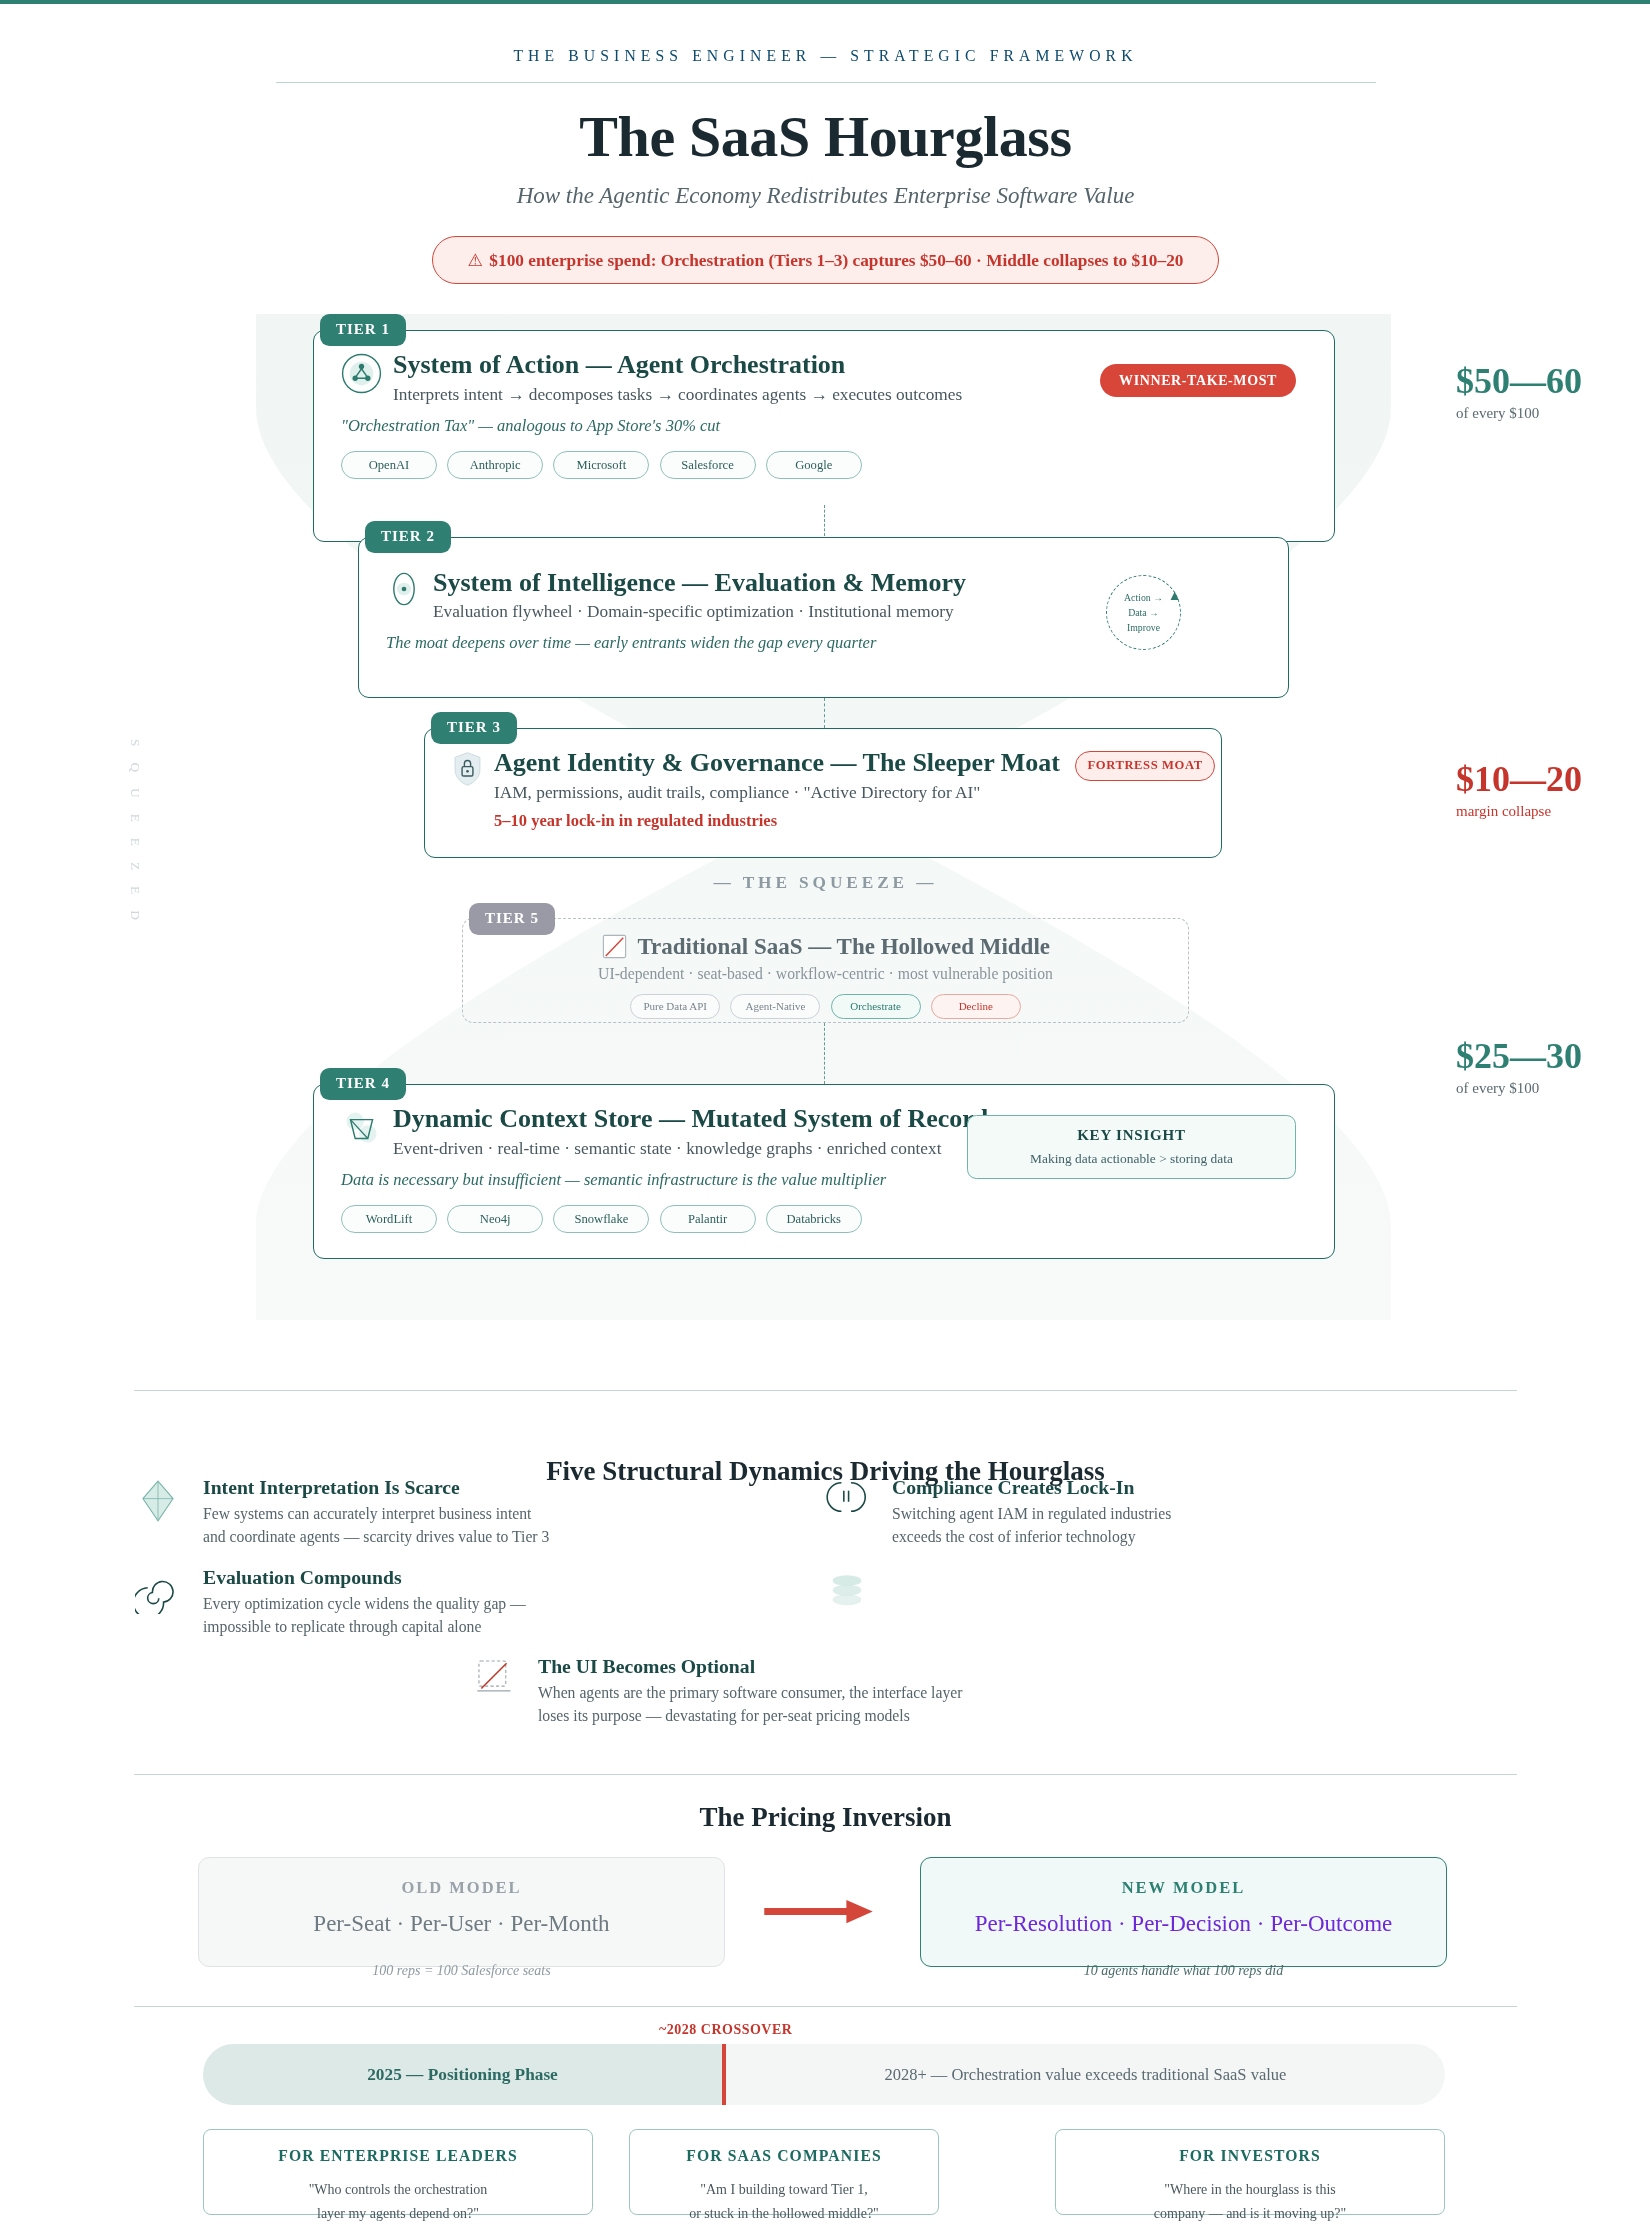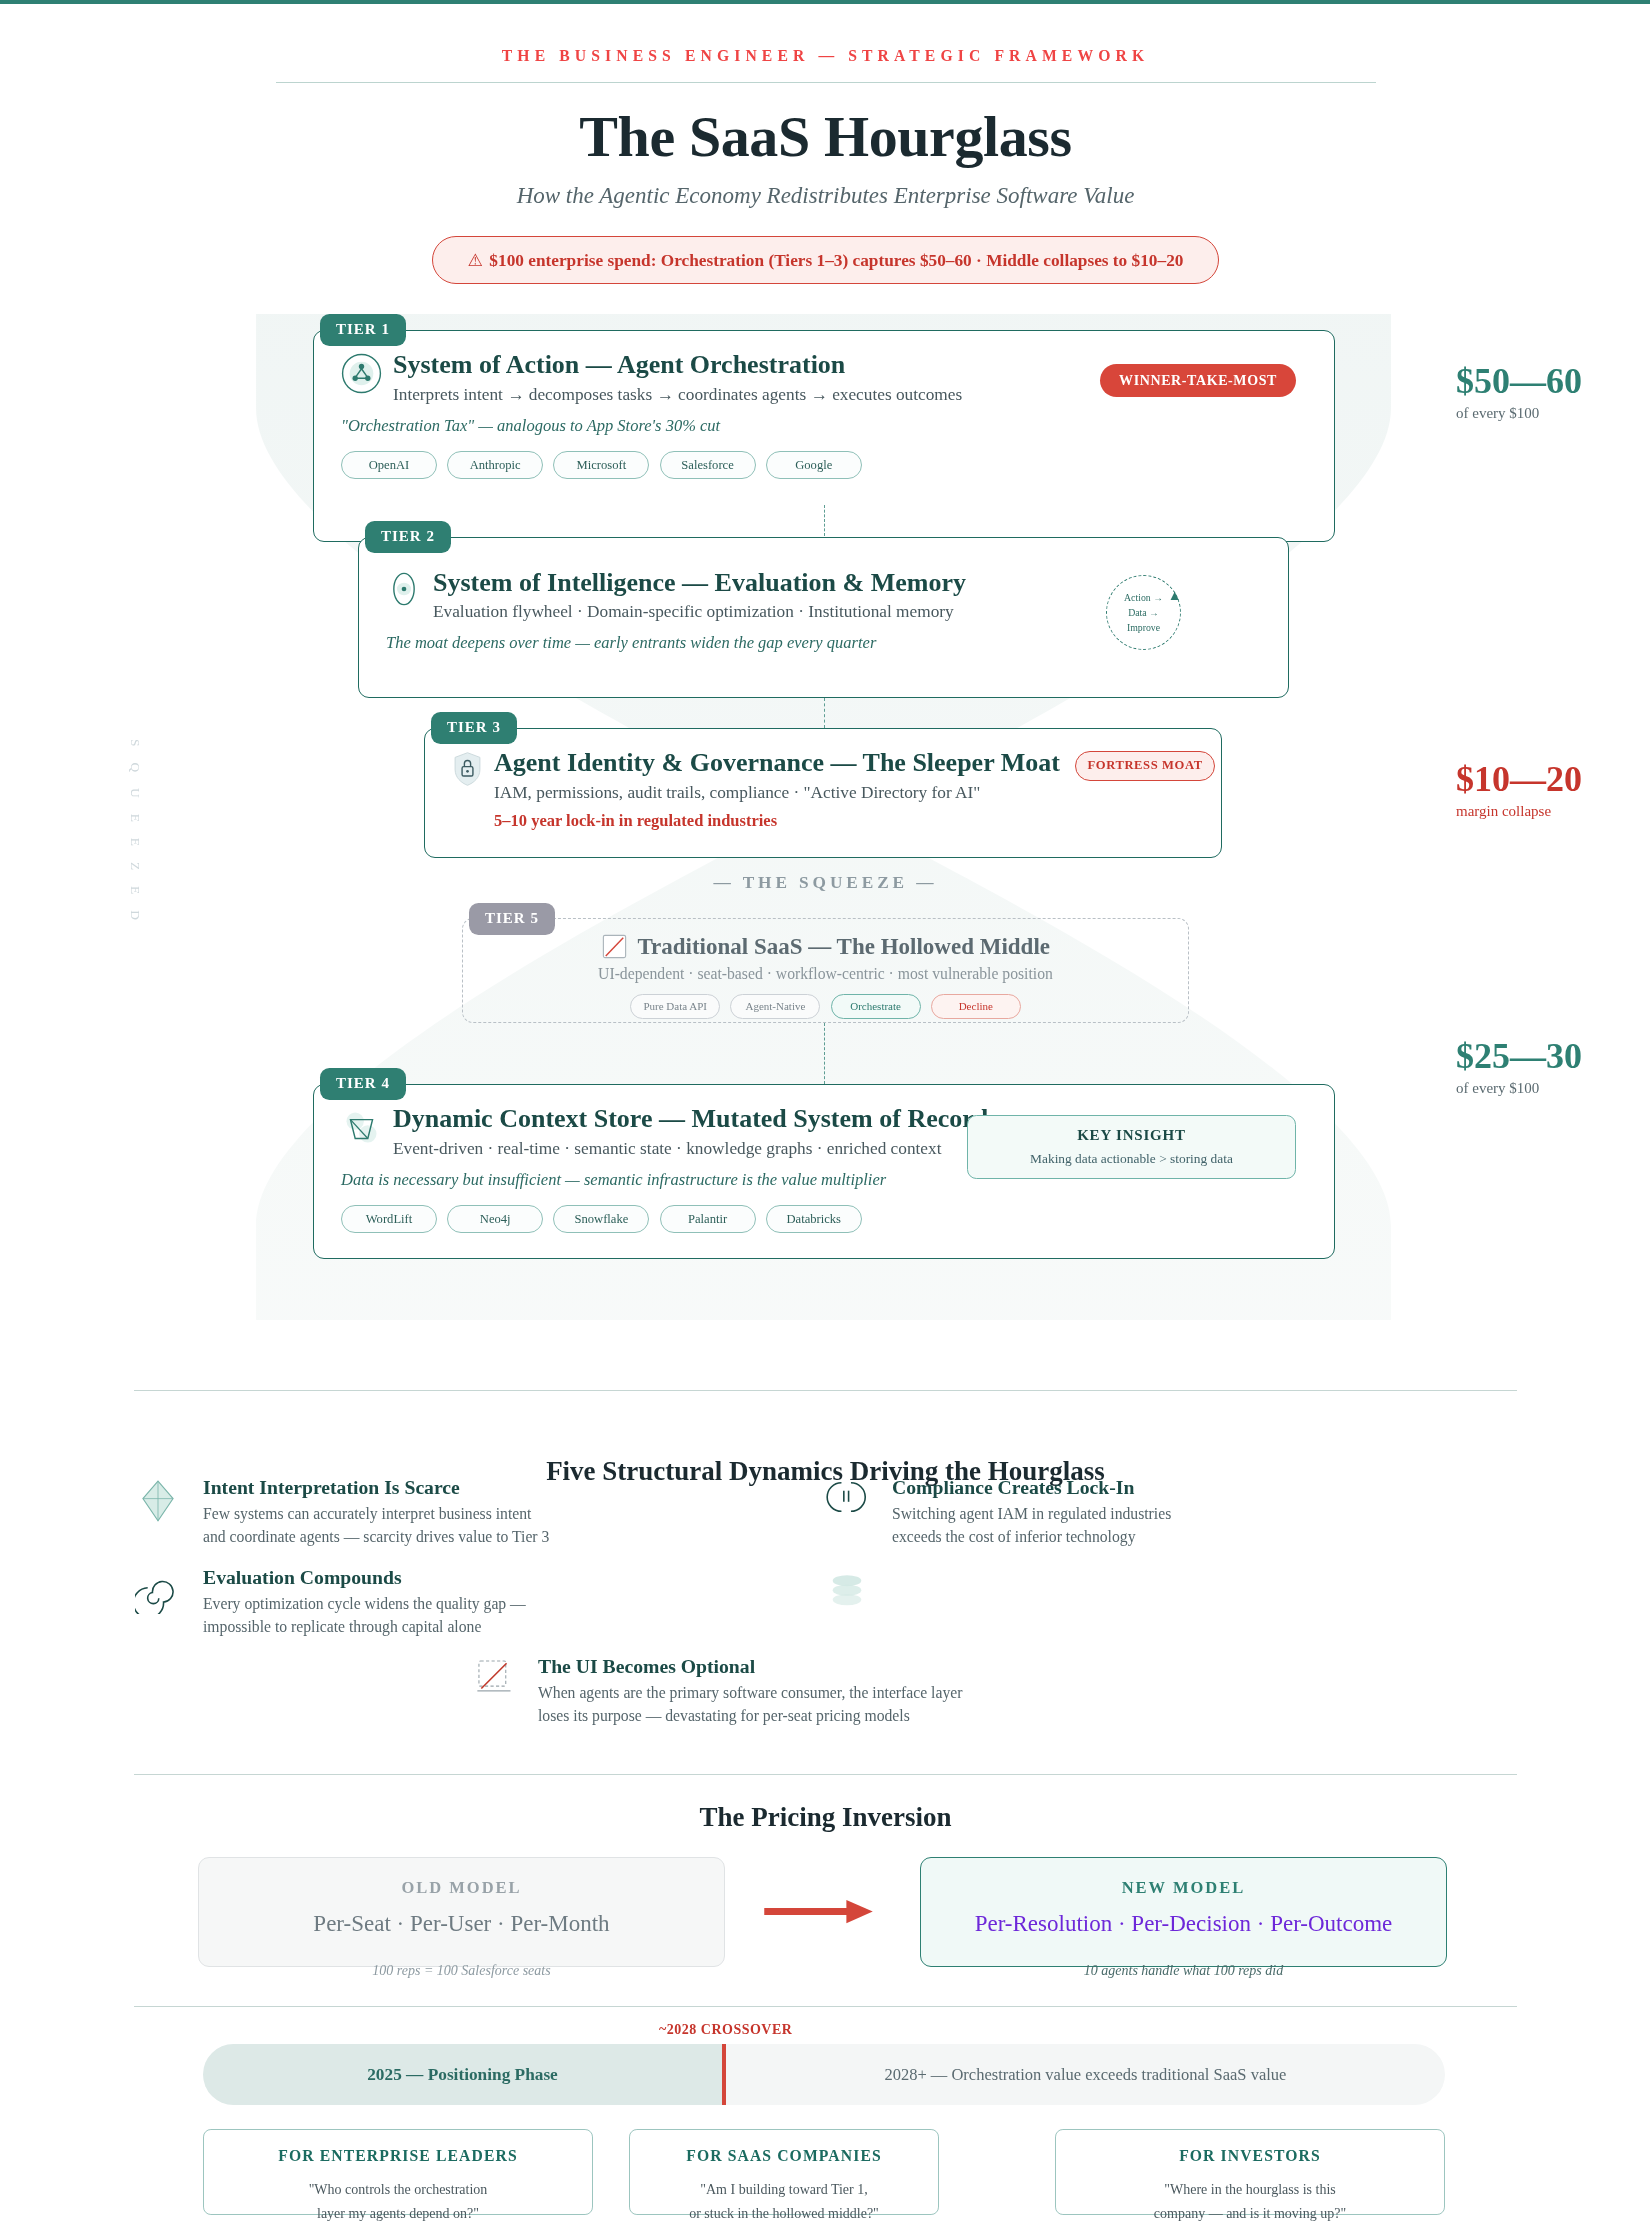--- a/index.html
+++ b/index.html
@@ -13,21 +13,21 @@
   }
   .page { position:relative; width:1651px; height:2239px; }
 
   
   .topline { position:absolute; top:0; left:0; width:1651px; height:3.9px; background:#2e8073; }
 
   
   .header { position:absolute; top:47px; left:0; width:1651px; text-align:center; }
   .eyebrow {
     font-family:"Liberation Serif", serif;
-    font-size:15.7px; letter-spacing:5.1px; color:#ef4444; font-weight:700;
+    font-size:15.7px; letter-spacing:5.1px; color:#0c4a6e; font-weight:400;
   }
   .hrule { width:1100px; height:0.8px; background:#bcd4cf; margin:17.3px auto 0 auto; }
   .title {
     font-family:"Liberation Serif", serif;
     font-size:58px; font-weight:700; color:#1b2a30; margin-top:20.4px; letter-spacing:-0.4px;
   }
   .subtitle {
     font-family:"Liberation Serif", serif;
     font-style:italic; font-size:23px; color:#55656b; margin-top:12.6px;
   }

